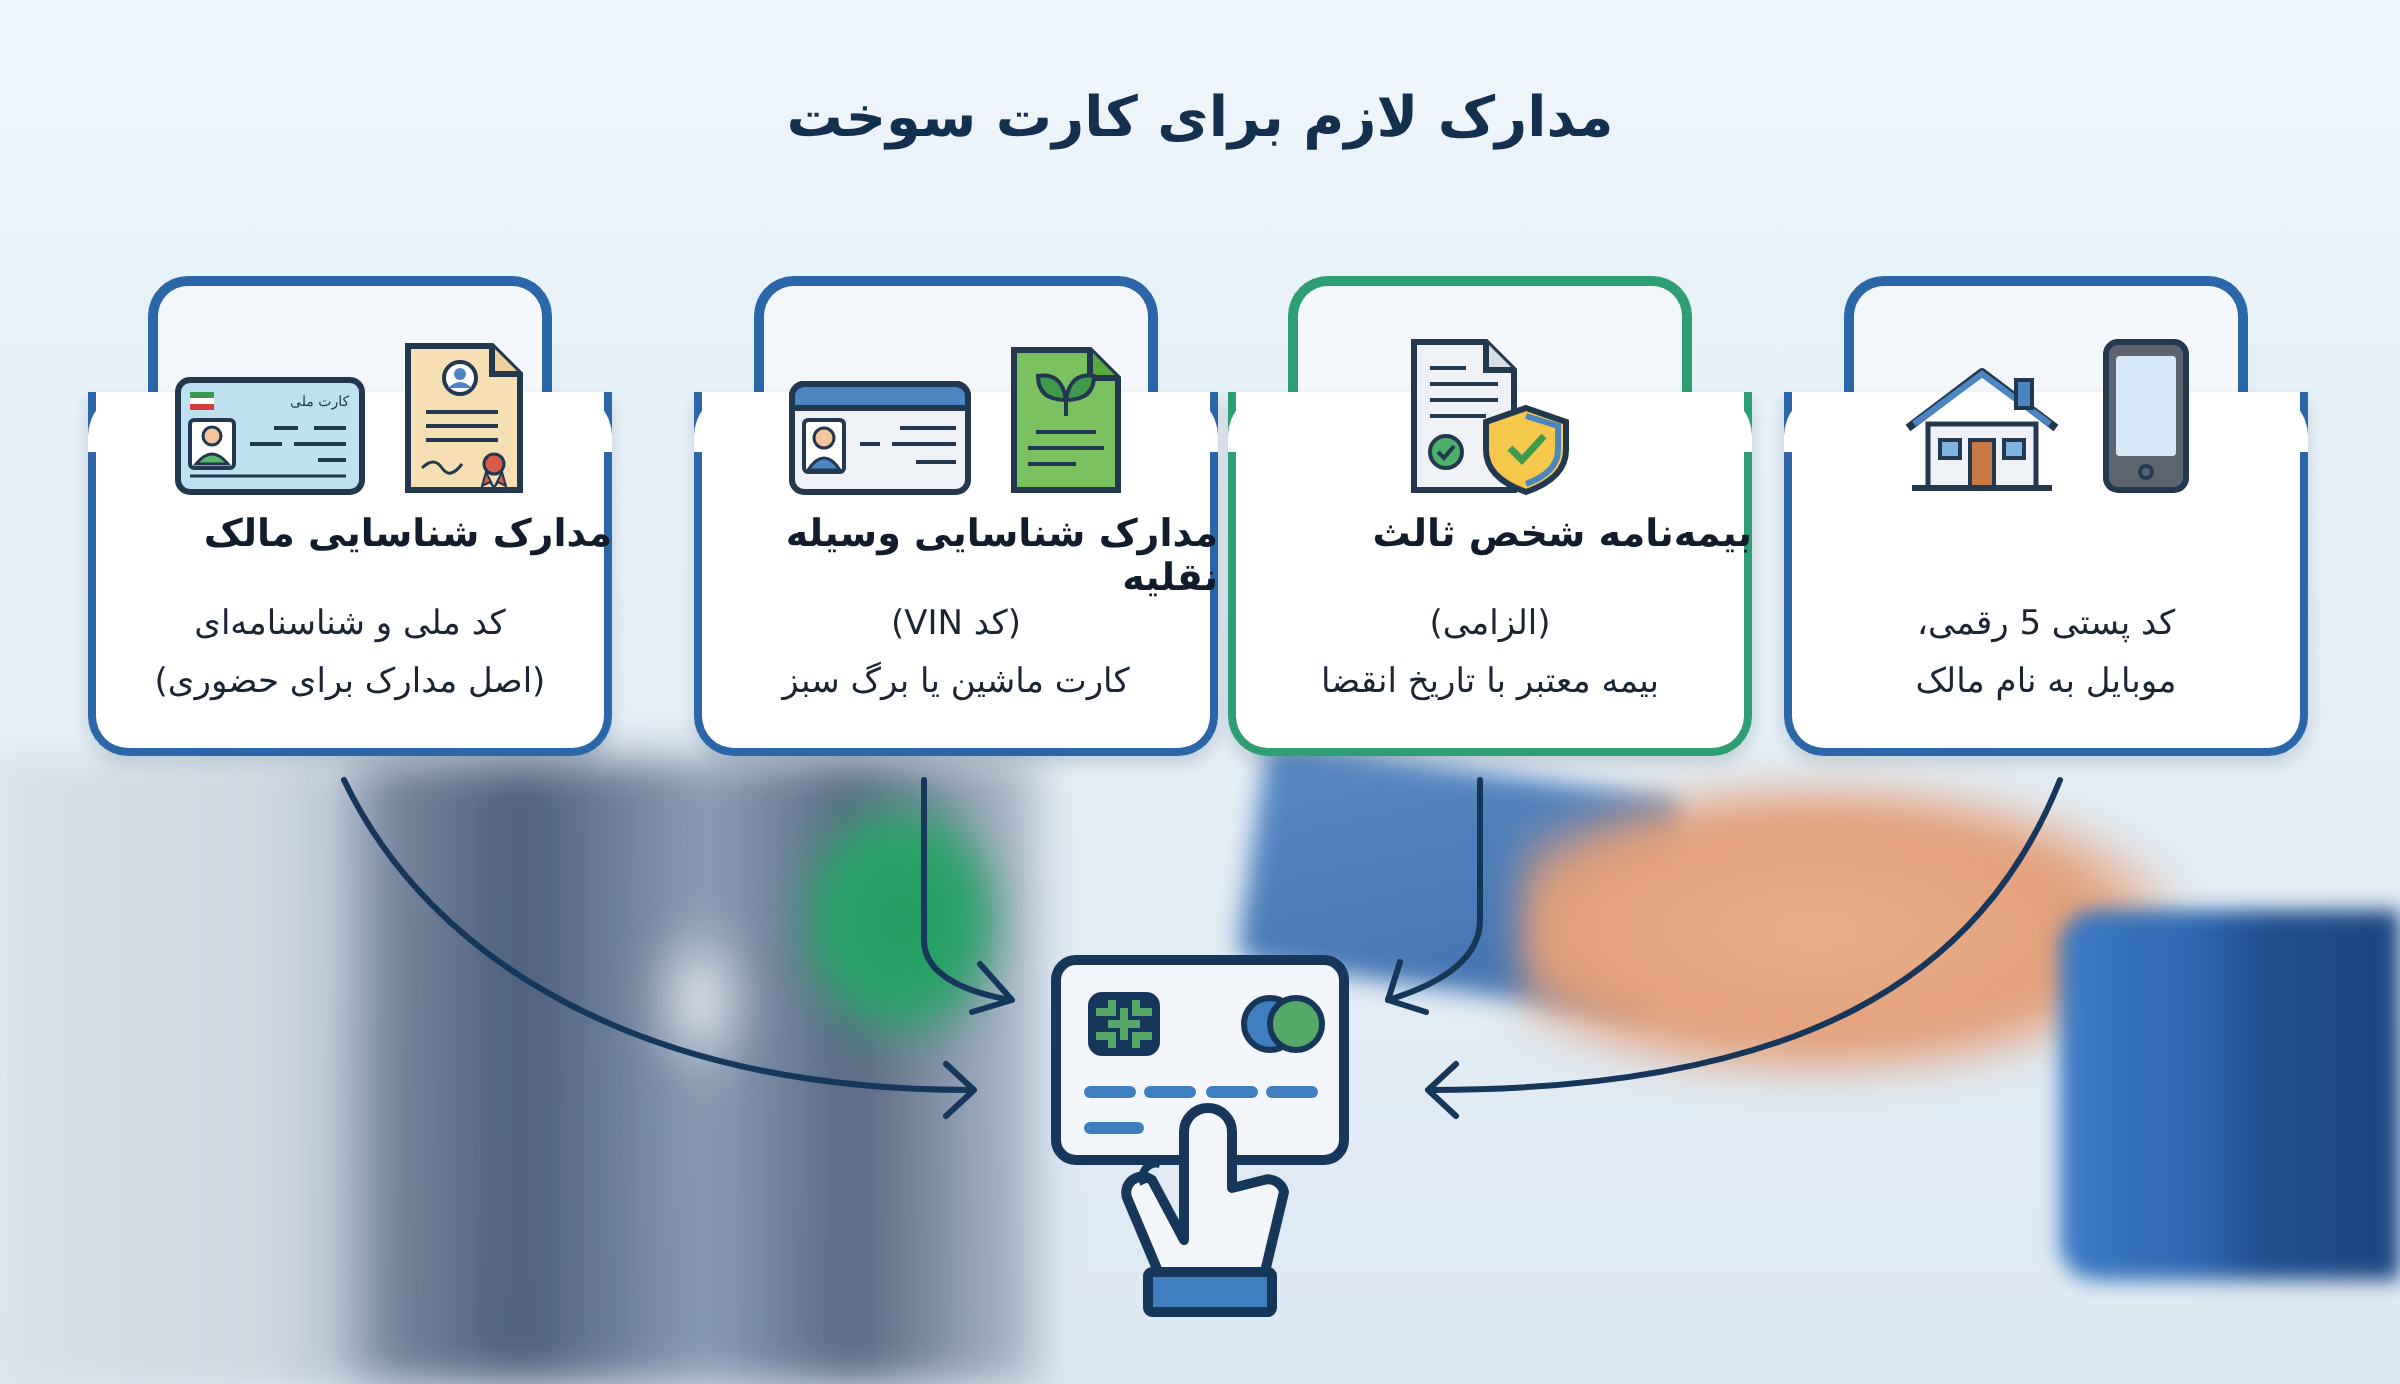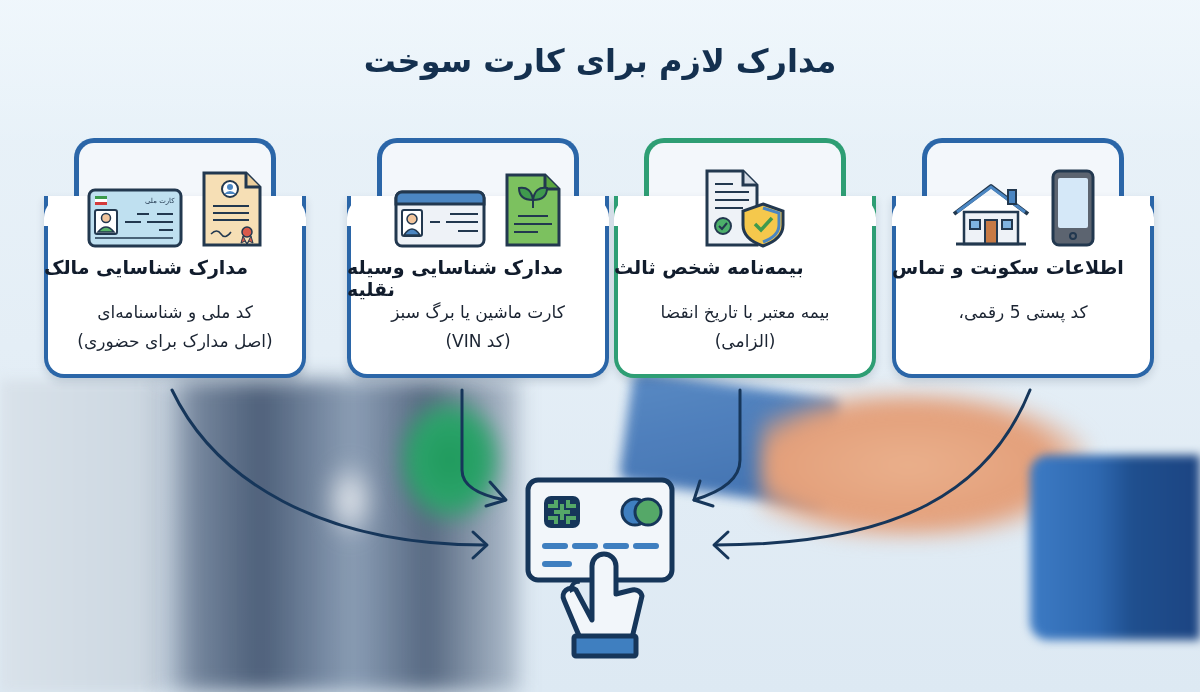--- a/index.html
+++ b/index.html
@@ -47,21 +47,21 @@
   }
   .bg-haze {
     position: absolute; left: 0; top: 0; width: 1200px; height: 140px;
     background: linear-gradient(180deg, rgba(240,247,252,.9), rgba(232,242,249,.6));
   }
 
   .title {
     position: absolute; left: 0; top: 42px; width: 1200px;
     text-align: center; direction: rtl;
     font-family: "DejaVu Sans", sans-serif;
-    font-weight: bold; font-size: 32px; color: #14304f;
+    font-weight: bold; font-size: 28px; color: #14304f;
     letter-spacing: 0;
   }
 
   
   .card {
     position: absolute; top: 138px; width: 262px; height: 240px;
   }
   .card .tab {
     position: absolute; left: 30px; top: 0; width: 202px; height: 80px;
     border: 5px solid #2b66a8; border-bottom: none;
@@ -81,21 +81,21 @@
   }
   .card.green .tab { border-color: #2e9e74; }
   .card.green .body { border-color: #2e9e74; }
 
   .card .icons {
     position: absolute; left: 0; top: 20px; width: 262px; height: 90px;
     display: flex; justify-content: center; align-items: flex-end; gap: 18px;
   }
   .card .heading {
     position: absolute; left: 0; top: 118px; width: 262px;
-    text-align: left; direction: rtl;
+    text-align: right; direction: rtl;
     font-weight: bold; font-size: 19px; color: #111c2c;
   }
   .card .desc {
     position: absolute; left: 0; top: 160px; width: 262px;
     text-align: center; direction: rtl;
     font-size: 17px; line-height: 29px; color: #1b2432;
   }
   .card .desc span { display: block; }
 
   #card-owner { left: 44px; }
@@ -181,22 +181,22 @@
       <path d="M29 36 v-10" stroke="#22384f" stroke-width="2"></path>
       <path d="M29 28 q-14 0 -14 -12 q12 -2 14 12 z" fill="#3f9a4d" stroke="#22384f" stroke-width="2"></path>
       <path d="M29 28 q14 0 14 -12 q-12 -2 -14 12 z" fill="#3f9a4d" stroke="#22384f" stroke-width="2"></path>
       <line x1="14" y1="44" x2="44" y2="44" stroke="#22384f" stroke-width="2"></line>
       <line x1="10" y1="52" x2="48" y2="52" stroke="#22384f" stroke-width="2"></line>
       <line x1="10" y1="60" x2="34" y2="60" stroke="#22384f" stroke-width="2"></line>
     </svg>
   </div>
   <div class="heading">مدارک شناسایی وسیله نقلیه</div>
   <div class="desc">
+    <span>(کد VIN)</span>
     <span>کارت ماشین یا برگ سبز</span>
-    <span>(کد VIN)</span>
   </div>
 </div>
 
 <div class="card green" id="card-insurance">
   <div class="tab"></div>
   <div class="body"></div>
   <div class="icons">
     <svg width="84" height="80" viewBox="0 0 84 80">
       <path d="M4 3 h36 l14 14 v60 h-50 z" fill="#eef2f7" stroke="#22384f" stroke-width="3"></path>
       <path d="M40 3 v14 h14" fill="#d6dde6" stroke="#22384f" stroke-width="3"></path>
@@ -206,22 +206,22 @@
       <line x1="12" y1="40" x2="40" y2="40" stroke="#22384f" stroke-width="2"></line>
       <circle cx="20" cy="58" r="8" fill="#4caf6a" stroke="#22384f" stroke-width="2"></circle>
       <path d="M16 58 l3 3 l5 -6" fill="none" stroke="#22384f" stroke-width="2"></path>
       <path d="M60 36 l20 7 v14 q0 14 -20 21 q-20 -7 -20 -21 v-14 z" fill="#f5c84c" stroke="#22384f" stroke-width="3"></path>
       <path d="M60 40 l16 5 v12 q0 11 -16 17" fill="none" stroke="#4b86c2" stroke-width="3"></path>
       <path d="M52 56 l6 6 l11 -12" fill="none" stroke="#3f9a4d" stroke-width="3.5"></path>
     </svg>
   </div>
   <div class="heading">بیمه‌نامه شخص ثالث</div>
   <div class="desc">
+    <span>(الزامی)</span>
     <span>بیمه معتبر با تاریخ انقضا</span>
-    <span>(الزامی)</span>
   </div>
 </div>
 
 <div class="card" id="card-residence">
   <div class="tab"></div>
   <div class="body"></div>
   <div class="icons">
     <svg width="82" height="66" viewBox="0 0 82 66">
       <path d="M4 32 l37 -28 l37 28" fill="none" stroke="#22384f" stroke-width="4" stroke-linejoin="round"></path>
       <path d="M7 30 l34 -25 l34 25" fill="none" stroke="#4b86c2" stroke-width="3"></path>
@@ -231,23 +231,23 @@
       <rect x="52" y="38" width="10" height="9" fill="#7fb3e0" stroke="#22384f" stroke-width="2"></rect>
       <rect x="35" y="38" width="12" height="24" fill="#c77a45" stroke="#22384f" stroke-width="2"></rect>
       <line x1="6" y1="62" x2="76" y2="62" stroke="#22384f" stroke-width="3"></line>
     </svg>
     <svg width="46" height="80" viewBox="0 0 46 80">
       <rect x="3" y="3" width="40" height="74" rx="6" fill="#5c6470" stroke="#22384f" stroke-width="3"></rect>
       <rect x="8" y="10" width="30" height="50" rx="2" fill="#d5e8f8"></rect>
       <circle cx="23" cy="68" r="3" fill="none" stroke="#22384f" stroke-width="2"></circle>
     </svg>
   </div>
-  <div class="heading">اطلاعات سکونت و تماس</div>
   <div class="desc">
     <span>کد پستی 5 رقمی،</span>
+    <span>موبایل به نام مالک</span>
   </div>
 </div>
 
 <svg class="arrows" viewBox="0 0 1200 692">
   <g fill="none" stroke="#16365a" stroke-width="3" stroke-linecap="round" stroke-linejoin="round">
     <path d="M172 390 C 215 480, 320 545, 485 545"></path>
     <path d="M473 532 L487 545 L473 558"></path>
     <path d="M462 390 L462 470 Q462 492 505 500"></path>
     <path d="M490 482 L506 500 L486 506"></path>
     <path d="M740 390 L740 460 Q740 486 694 500"></path>

